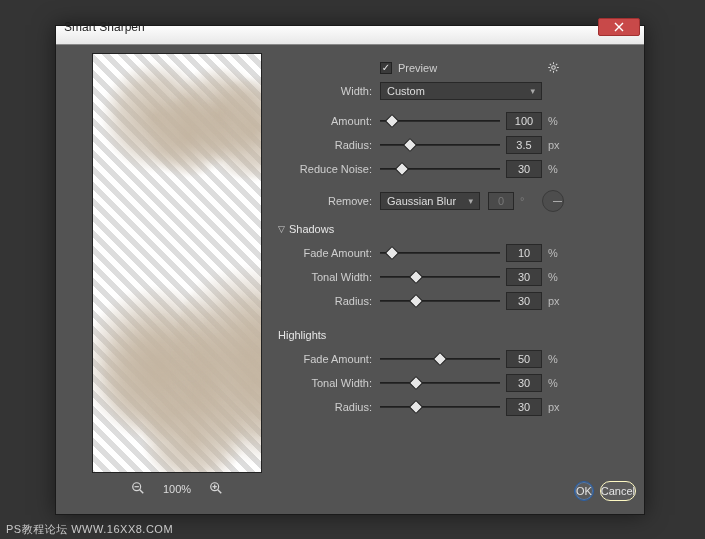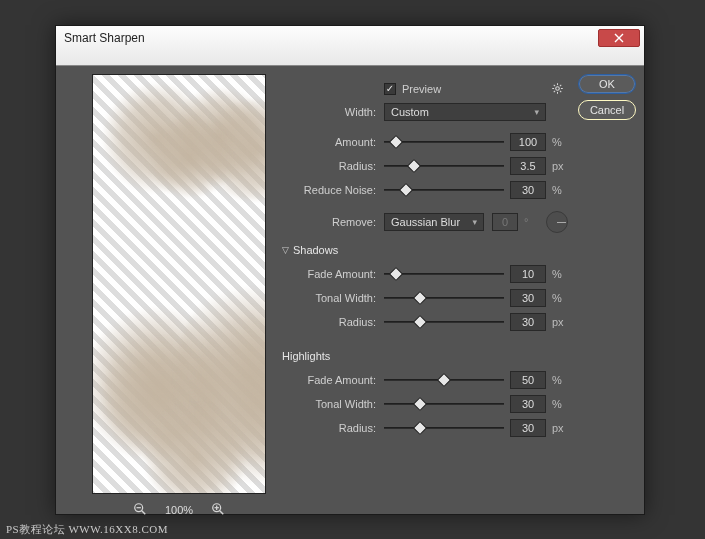--- a/index.html
+++ b/index.html
@@ -1,18 +1,18 @@
 <!DOCTYPE html>
 <html><head>
 <meta charset="utf-8">
 <style>
 * { box-sizing: border-box; margin: 0; padding: 0; font-family: "Segoe UI", Tahoma, sans-serif; }
 body { background: #343434; width: 705px; height: 539px; position: relative; }
 .dialog { position: absolute; left: 55px; top: 25px; width: 590px; height: 490px; background: #535353; border: 1px solid #1a1a1a; box-shadow: 0 0 20px rgba(0,0,0,.5); }
-.titlebar { height: 40px; background: linear-gradient(#fdfdfd,#e8e8e8); border-bottom: 1px solid #888; display: flex; align-items: center; padding: 0 4px 16px 8px; color: #222; font-size: 12px; }
+.titlebar { height: 19px; background: linear-gradient(#fdfdfd,#e8e8e8); border-bottom: 1px solid #888; display: flex; align-items: center; padding: 0 4px 16px 8px; color: #222; font-size: 12px; }
 .titlebar .spacer { flex: 1; }
 .close-btn { width: 42px; height: 18px; background: #c84949; border: 1px solid #a03030; border-radius: 2px; display: flex; align-items: center; justify-content: center; color: #fff; font-size: 11px; line-height: 1; cursor: pointer; }
 .body { display: flex; height: calc(100% - 24px); padding: 8px; gap: 6px; color: #cfcfcf; font-size: 11px; }
 .preview-col { width: 240px; display: flex; flex-direction: column; margin-left: 28px; }
 .preview-img { flex: 1; border: 1px solid #222; background-image: linear-gradient(45deg,#fff 25%,#ddd 25%,#ddd 50%,#fff 50%,#fff 75%,#ddd 75%,#ddd); background-size: 16px 16px; position: relative; margin-bottom: 4px; overflow: hidden; }
 .cloud { position: absolute; border-radius: 50%; background: radial-gradient(circle, rgba(195,180,160,.9) 0%, rgba(195,180,160,.55) 45%, rgba(195,180,160,0) 72%); filter: blur(2px); }
 .zoomrow { display: flex; justify-content: center; align-items: center; gap: 18px; height: 24px; color: #dcdcdc; }
 .zoom-icon svg { width: 14px; height: 14px; }
 .controls { flex: 1; display: flex; flex-direction: column; padding: 4px 4px 0 10px; }
 .row { display: flex; align-items: center; height: 24px; }
@@ -20,31 +20,31 @@
 .slider-wrap { flex: 1; position: relative; height: 16px; display: flex; align-items: center; }
 .track { height: 2px; background: #2d2d2d; border-top: 1px solid #1f1f1f; width: 100%; }
 .thumb { position: absolute; top: 3px; width: 10px; height: 10px; background: #e8e8e8; border: 1px solid #222; transform: translateX(-50%) rotate(45deg); border-radius: 1px; }
 .valbox { width: 36px; height: 18px; background: #3f3f3f; border: 1px solid #282828; color: #ddd; text-align: center; font-size: 11px; margin-left: 6px; line-height: 16px; }
 .unit { width: 22px; padding-left: 6px; color: #bdbdbd; }
 .select { height: 18px; background: #3f3f3f; border: 1px solid #282828; color: #ddd; padding: 0 6px; display: flex; align-items: center; justify-content: space-between; font-size: 11px; }
 .select .caret { font-size: 9px; color: #aaa; margin-left: 6px; }
 .section-hdr { display: flex; align-items: center; gap: 4px; height: 20px; margin-top: 6px; margin-bottom: 2px; }
 .section-hdr .tw { font-size: 9px; color: #ccc; }
 .section-title { color: #e6e6e6; font-weight: 400; }
-.btncol { width: 62px; display: flex; flex-direction: column; gap: 6px; align-items: flex-end; }
+.btncol { width: 62px; display: flex; flex-direction: row; gap: 6px; align-items: flex-end; }
 .dlg-btn { width: 58px; height: 20px; background: #5b5b5b; border: 1px solid #fef9c3; border-radius: 10px; color: #e4e4e4; font-size: 11px; display: flex; align-items: center; justify-content: center; cursor: pointer; }
 .dlg-btn.primary { border: 1px solid #2a5fa5; box-shadow: inset 0 0 0 1px rgba(80,140,220,.6); }
 .checkbox { width: 12px; height: 12px; background: #3a3a3a; border: 1px solid #222; display: inline-flex; align-items: center; justify-content: center; color: #e6e6e6; font-size: 10px; margin-right: 6px; line-height: 1; }
 .toprow { display: flex; align-items: center; height: 22px; }
 .gear { color: #d6d6d6; }
 .angle-dial { width: 22px; height: 22px; border: 1px solid #3a3a3a; border-radius: 50%; position: relative; background: #4d4d4d; margin-left: 6px; }
 .angle-dial::after { content: ""; position: absolute; left: 50%; top: 50%; width: 9px; height: 1px; background: #aaa; transform-origin: left center; }
 .disabled { color: #7d7d7d; }
 .valbox.disabled { background: #4a4a4a; color: #777; }
-.watermark { position: absolute; left: 6px; bottom: 2px; font-size: 11px; color: #c9c9c9; font-family: Liberation Serif, serif; letter-spacing: .5px; }
+.watermark { position: absolute; left: 6px; bottom: 2px; font-size: 11px; color: #c9c9c9; font-family: Liberation Sans, sans-serif; letter-spacing: .5px; }
 </style>
 </head>
 <body>
 
 <div class="dialog">
   <div class="titlebar">
     <span>Smart Sharpen</span>
     <span class="spacer"></span>
     <div class="close-btn">
       <svg width="10" height="10" viewBox="0 0 10 10">

